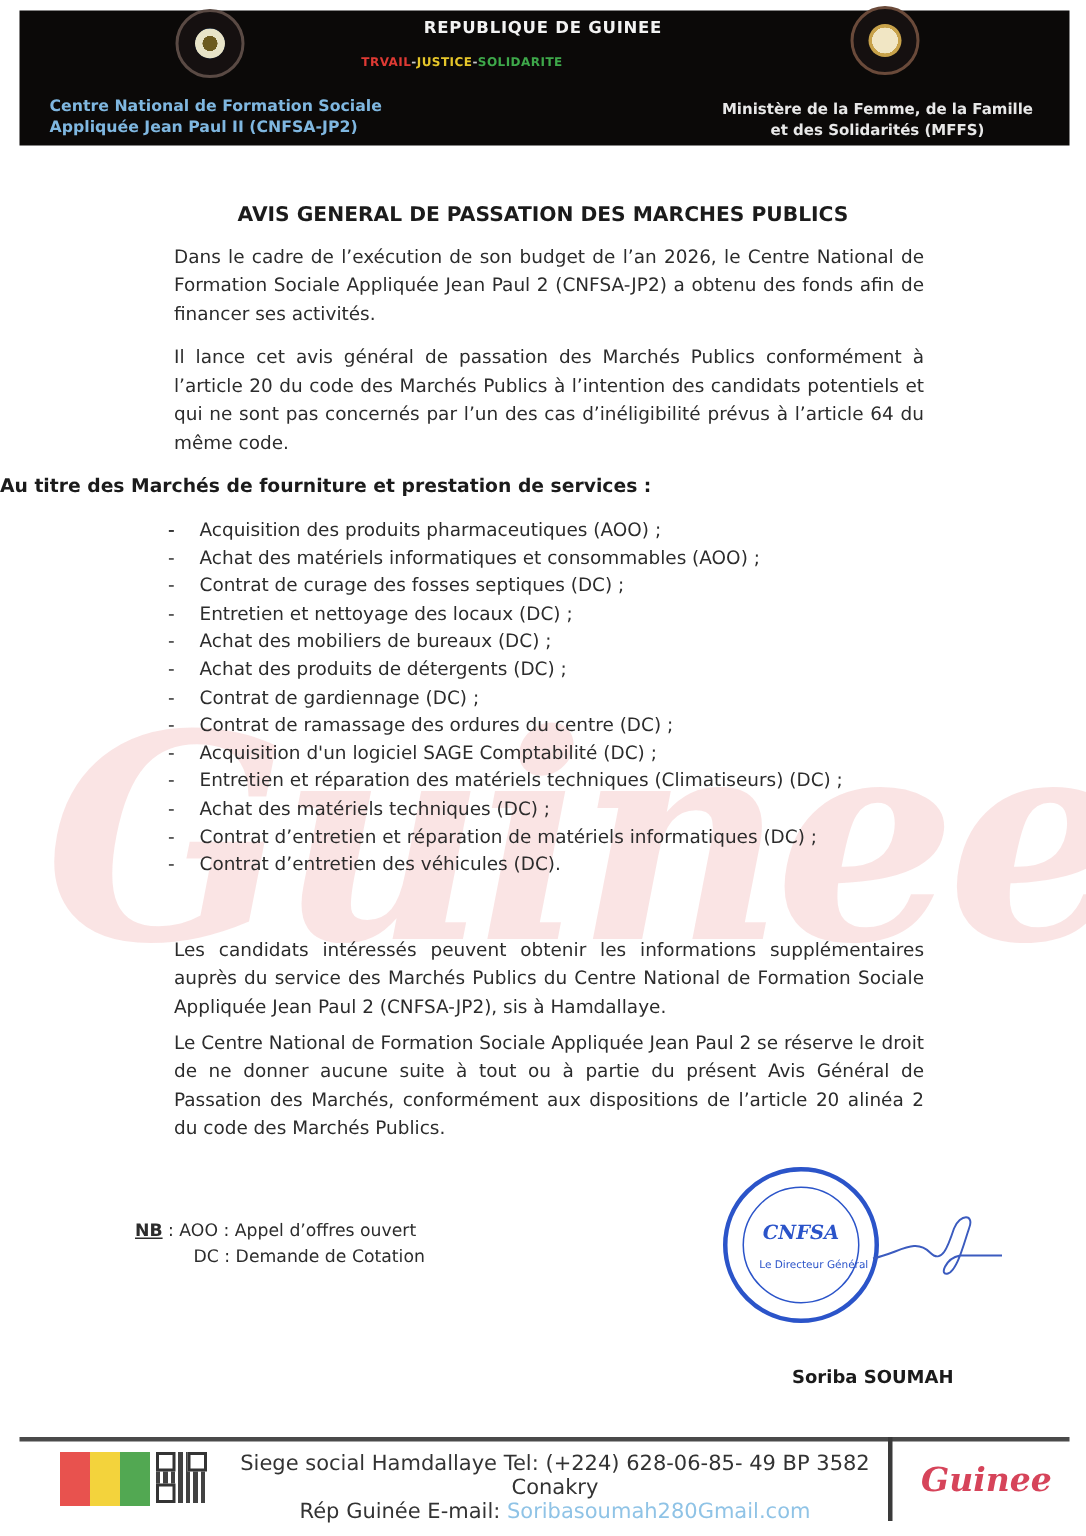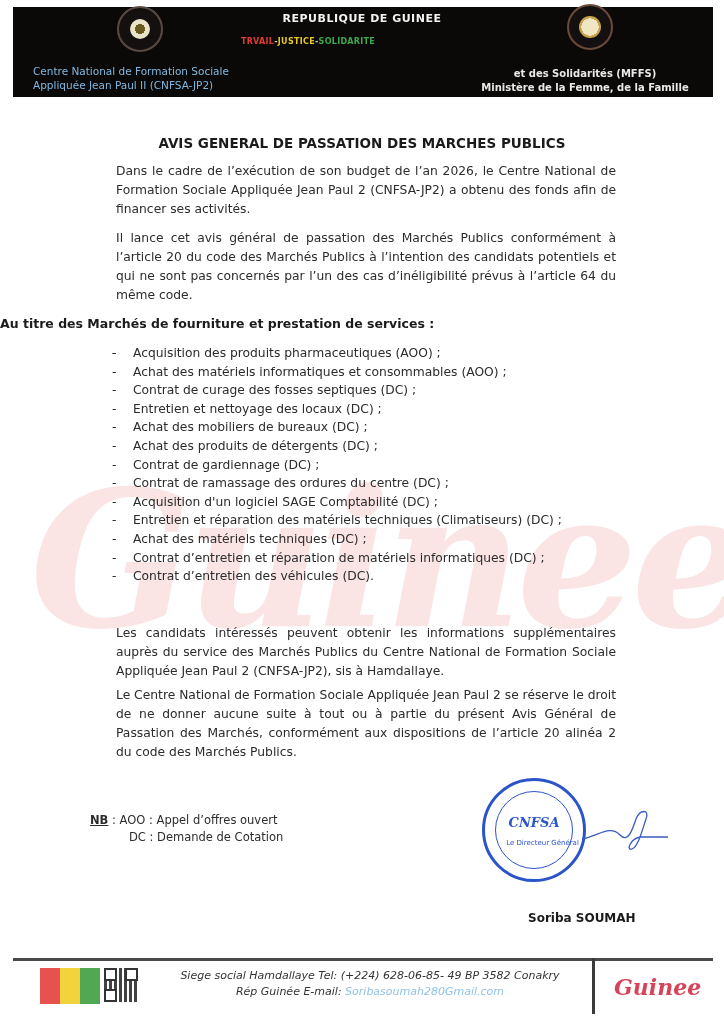--- a/index.html
+++ b/index.html
@@ -38,21 +38,21 @@
   .motto {
     position: absolute; left: 0; width: 616px; top: 37px; text-align: center;
     font-size: 8px; font-weight: bold; letter-spacing: 0.3px;
   }
   .motto .w1 { color: #e03a34; }
   .motto .w2 { color: #e6c62a; }
   .motto .w3 { color: #3ea84a; }
   .motto .sep { color: #c9c9c9; }
   .left-org {
     position: absolute; left: 33px; top: 64px; color: #7fb7e0;
-    font-size: 10.5px; font-weight: normal; line-height: 14px;
+    font-size: 10.5px; font-weight: bold; line-height: 14px;
   }
   .right-org {
     position: absolute; left: 470px; top: 67px; width: 230px; text-align: center;
     color: #e8e8e8; font-size: 10px; font-weight: bold; line-height: 14px;
   }
   .watermark {
     position: absolute; left: 30px; top: 440px; width: 680px; height: 240px;
     color: rgba(226, 90, 90, 0.16); font-family: "DejaVu Serif", serif;
     font-style: italic; font-weight: bold; font-size: 190px; line-height: 240px;
     letter-spacing: -6px; pointer-events: none;
@@ -113,21 +113,21 @@
   .qr {
     position: absolute; left: 104px; top: 968px; width: 34px; height: 34px;
     background:
       repeating-linear-gradient(90deg, #222 0 3px, #fff 3px 5px),
       #fff;
     opacity: 0.85;
   }
   .qr .c { position: absolute; width: 9px; height: 9px; border: 2px solid #111; background: #fff; }
   .footer-text {
     position: absolute; left: 160px; width: 420px; top: 968px; text-align: center;
-    font-size: 11px; line-height: 16px; color: #333; font-style: italic;
+    font-size: 14px; line-height: 16px; color: #333;
   }
   .footer-text .email { color: #8fc3e6; }
   .brand {
     position: absolute; left: 614px; top: 974px; color: #d6445a;
     font-family: "DejaVu Serif", serif; font-style: italic; font-weight: bold; font-size: 22px;
   }
 </style>
 </head>
 <body>
 
@@ -138,22 +138,22 @@
 <div class="logo-right">
     <div class="inner"></div>
   </div>
 <div class="rep-title">REPUBLIQUE DE GUINEE</div>
 <div class="motto"><span class="w1">TRVAIL</span><span class="sep">-</span><span class="w2">JUSTICE</span><span class="sep">-</span><span class="w3">SOLIDARITE</span></div>
 <div class="left-org">
   <div>Centre National de Formation Sociale</div>
   <div>Appliquée Jean Paul II (CNFSA-JP2)</div>
 </div>
 <div class="right-org">
+  <div>Ministère de la Femme, de la Famille</div>
   <div>et des Solidarités (MFFS)</div>
-  <div>Ministère de la Femme, de la Famille</div>
 </div>
 
 <div class="watermark">Guinee</div>
 
 <div class="doc-title">AVIS GENERAL DE PASSATION DES MARCHES PUBLICS</div>
 
 <div class="para" style="top:162px;">Dans le cadre de l’exécution de son budget de l’an 2026, le Centre National de Formation Sociale Appliquée Jean Paul 2 (CNFSA-JP2) a obtenu des fonds afin de financer ses activités.</div>
 <div class="para" style="top:229px;">Il lance cet avis général de passation des Marchés Publics conformément à l’article 20 du code des Marchés Publics à l’intention des candidats potentiels et qui ne sont pas concernés par l’un des cas d’inéligibilité prévus à l’article 64 du même code.</div>
 
 <div class="sub-title">Au titre des Marchés de fourniture et prestation de services :</div>

